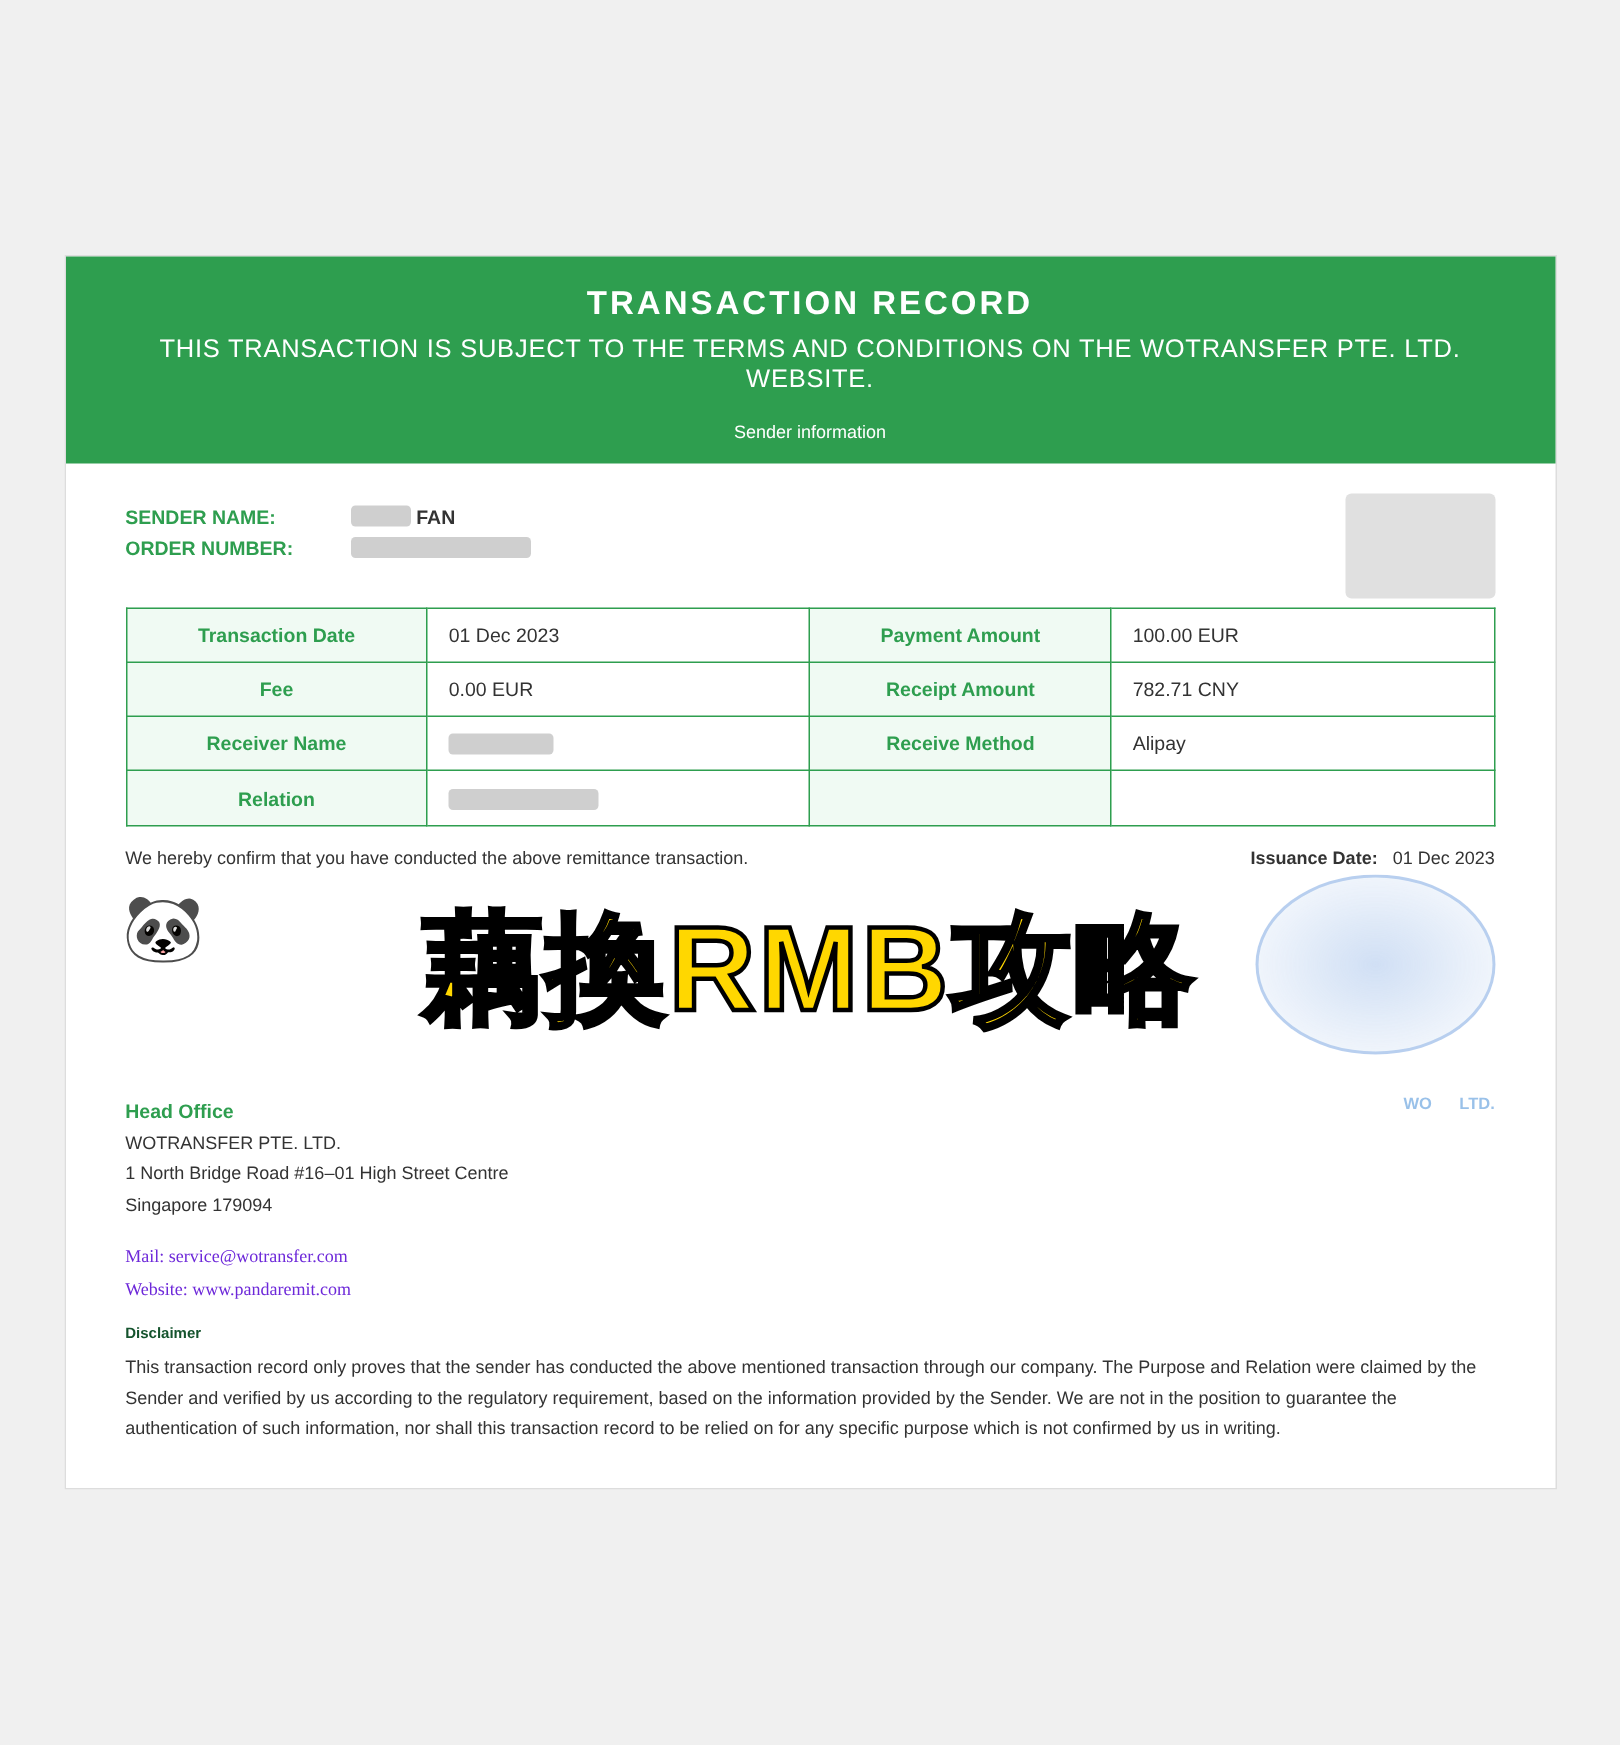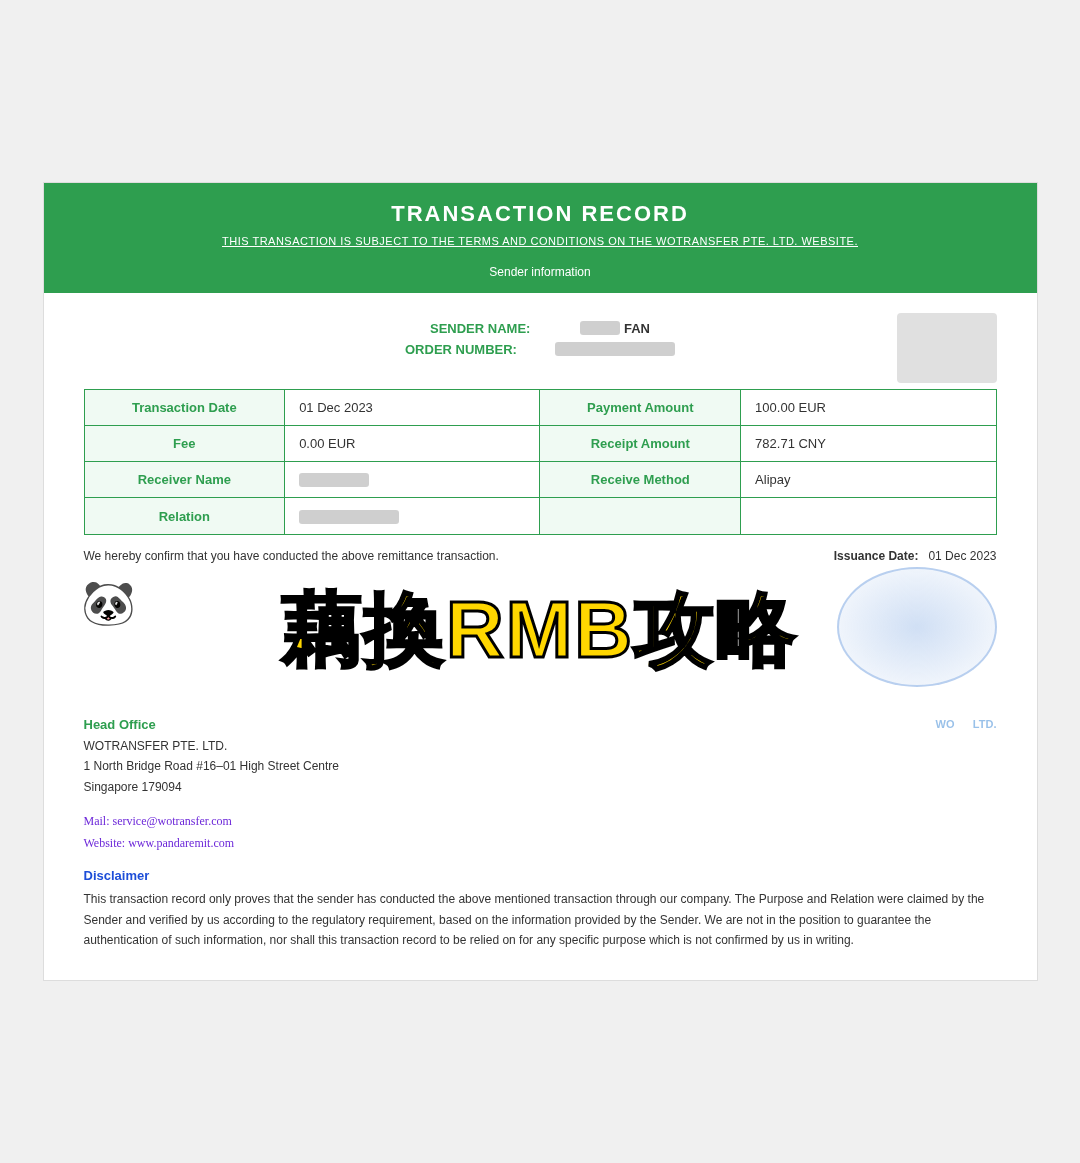--- a/index.html
+++ b/index.html
@@ -26,39 +26,37 @@
       text-align: center;
       padding: 18px 20px 14px;
     }
     .header-title {
       font-size: 22px;
       font-weight: bold;
       letter-spacing: 2px;
       margin-bottom: 8px;
     }
     .header-subtitle {
-      font-size: 11px;
+      font-size: 17px;
       margin-bottom: 18px;
       letter-spacing: 0.5px;
-      text-decoration: underline;
     }
     .header-sender-info {
       font-size: 12px;
       font-weight: normal;
     }
     
     .sender-section {
       padding: 28px 40px 16px;
       position: relative;
     }
     .sender-row {
       display: flex;
       align-items: center;
       margin-bottom: 6px;
-      justify-content: center;
     }
     .sender-label {
       font-weight: bold;
       color: #2e9e4f;
       font-size: 13px;
       min-width: 150px;
     }
     .sender-value {
       font-size: 13px;
       color: #333;
@@ -188,22 +186,22 @@
       font-size: 12px;
       color: #6d28d9;
       line-height: 1.8;
       font-family: Liberation Serif, serif;
     }
     .disclaimer-section {
       padding: 10px 40px 30px;
     }
     .disclaimer-label {
       font-weight: bold;
-      color: #1d4ed8;
-      font-size: 13px;
+      color: #14532d;
+      font-size: 10px;
       margin-bottom: 6px;
     }
     .disclaimer-text {
       font-size: 12px;
       color: #333;
       line-height: 1.7;
     }
     .wo-watermark {
       position: absolute;
       right: 40px;

